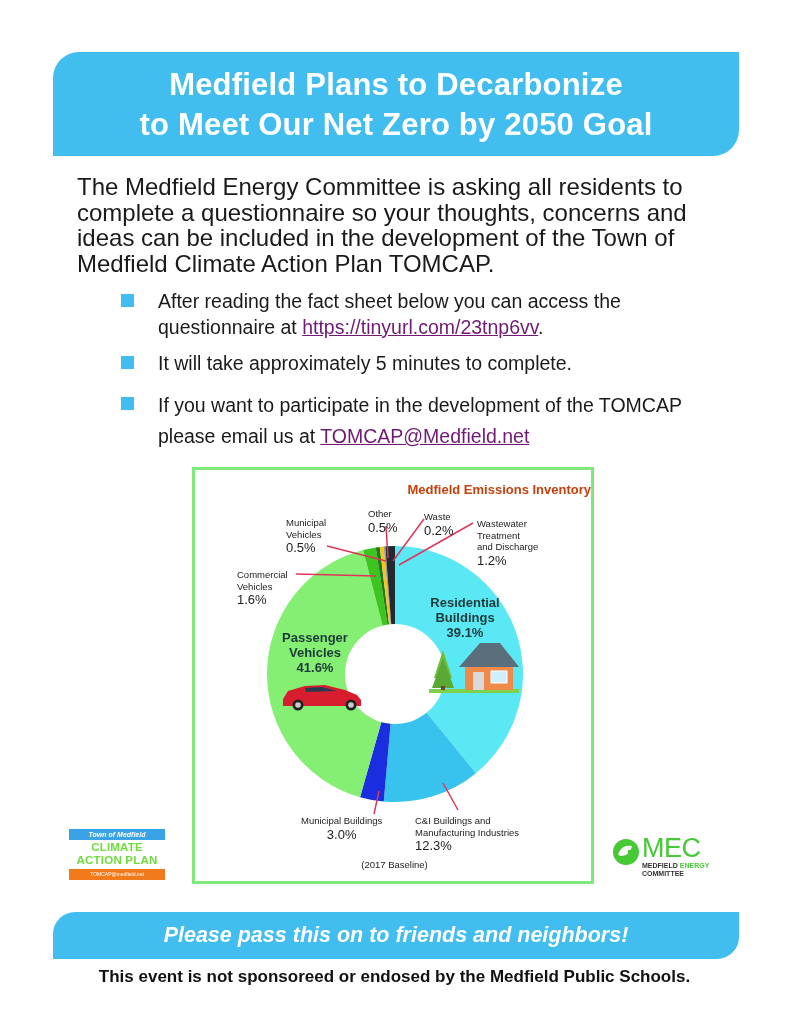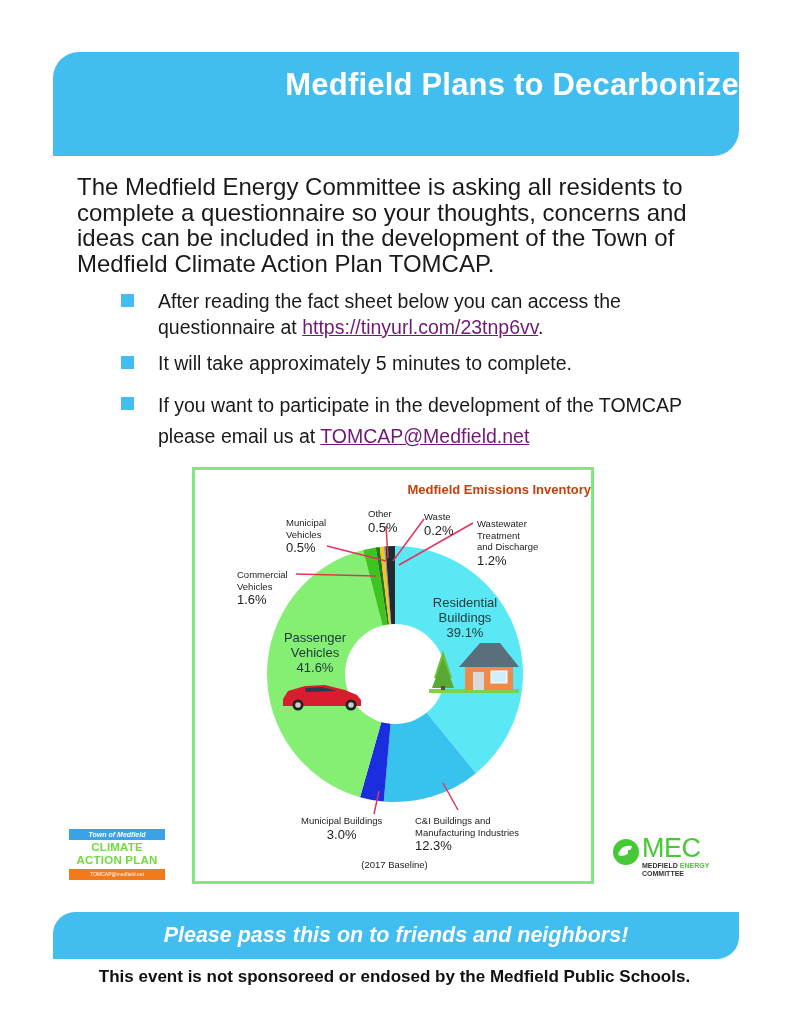--- a/index.html
+++ b/index.html
@@ -1,46 +1,47 @@
 <!DOCTYPE html>
 <html><head>
 <meta charset="utf-8">
 <style>
   html,body{margin:0;padding:0;background:#ffffff;}
   body{width:789px;height:1024px;position:relative;overflow:hidden;font-family:"Liberation Sans", sans-serif;color:#1a1a1a;}
   .hdr{position:absolute;left:53px;top:52px;width:686px;height:104px;background:#41bdef;border-radius:26px 0 26px 0;color:#fff;text-align:center;}
   .hdr .t{font-family:"Liberation Sans", sans-serif;font-weight:bold;font-size:31px;line-height:40px;letter-spacing:0.2px;}
-  .hdr .l1{margin-top:13px;text-align:right;}
+  .hdr .l1{margin-top:13px;}
   .intro{position:absolute;left:77px;top:174px;width:650px;font-size:24px;line-height:25.5px;color:#1a1a1a;}
   .bul{position:absolute;left:121px;width:600px;font-size:19.5px;line-height:26px;}
   .bul .sq{position:absolute;left:0;top:6px;width:13px;height:13px;background:#41bdef;}
   .bul .tx{position:absolute;left:37px;top:0;width:560px;}
   .bul a{color:#701a75;text-decoration:underline;}
   .chartbox{position:absolute;left:192px;top:467px;width:402px;height:417px;border:3px solid #7ee87a;box-sizing:border-box;}
   .ctitle{position:absolute;left:0;width:100%;top:12px;text-align:right;color:#c2410c;font-weight:bold;font-size:13px;}
   .lbl{position:absolute;font-weight:normal;font-size:9.5px;line-height:11.5px;color:#222;}
   .lbl .v{font-size:13px;line-height:15px;}
-  .big{position:absolute;font-weight:normal;font-size:13px;line-height:15px;text-align:center;color:#1d3a3a;}
+  .big{position:absolute;font-weight:bold;font-size:13px;line-height:15px;text-align:center;color:#1d3a3a;}
   svg{position:absolute;}
   .logo1{position:absolute;left:69px;top:829px;width:96px;height:52px;}
   .l1a{position:absolute;left:0;top:0;width:96px;height:11px;background:#3aa3e6;color:#fff;font-size:7px;font-weight:bold;text-align:center;line-height:11px;font-style:italic;}
   .l1b{position:absolute;left:0;top:12px;width:96px;text-align:center;color:#6fdc3c;font-weight:bold;font-size:11.5px;line-height:13px;letter-spacing:0.2px;}
   .l1c{position:absolute;left:0;top:40px;width:96px;height:11px;background:#f27a1a;color:#fff;font-size:5px;text-align:center;line-height:11px;}
   .logo2{position:absolute;left:612px;top:836px;width:120px;height:42px;}
   .mec{position:absolute;left:30px;top:-2px;color:#46c935;font-size:27px;line-height:28px;letter-spacing:-0.5px;}
   .mec2{position:absolute;left:30px;top:26px;font-size:7px;line-height:8px;font-weight:bold;color:#333;}
   .mec2 .g{color:#46c935;}
   .footer{position:absolute;left:53px;top:912px;width:686px;height:47px;background:#41bdef;border-radius:22px 0 22px 0;color:#fff;text-align:center;font-weight:bold;font-style:italic;font-size:21.5px;line-height:47px;}
   .disc{position:absolute;left:0;width:789px;top:967px;text-align:center;font-weight:bold;font-size:17px;color:#111;}
 </style>
 </head>
 <body>
 
 <div class="hdr">
   <div class="t l1">Medfield Plans to Decarbonize</div>
+  <div class="t">to Meet Our Net Zero by 2050 Goal</div>
 </div>
 
 <div class="intro">The Medfield Energy Committee is asking all residents to complete a questionnaire so your thoughts, concerns and ideas can be included in the development of the Town of Medfield Climate Action Plan TOMCAP.</div>
 
 <div class="bul" style="top:288px;">
   <span class="sq"></span>
   <div class="tx"><span>After reading the fact sheet below you can access the questionnaire at </span><a href="#">https://tinyurl.com/23tnp6vv</a><span>.</span></div>
 </div>
 <div class="bul" style="top:350px;">
   <span class="sq"></span>

